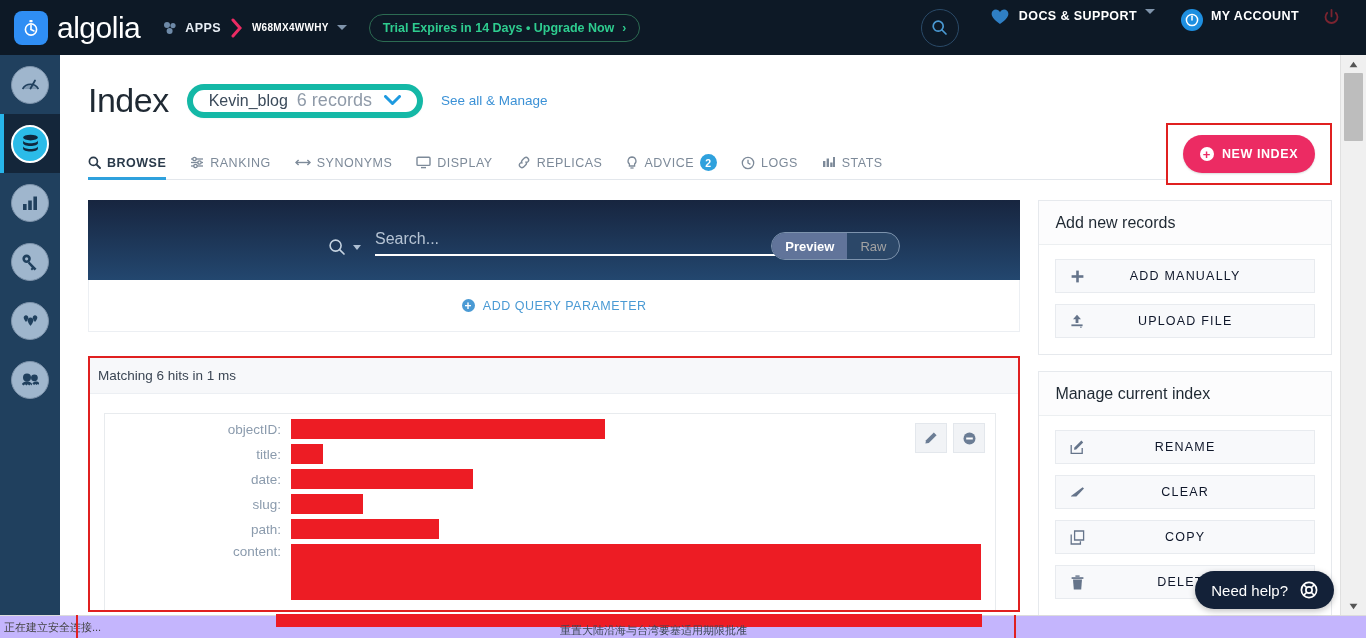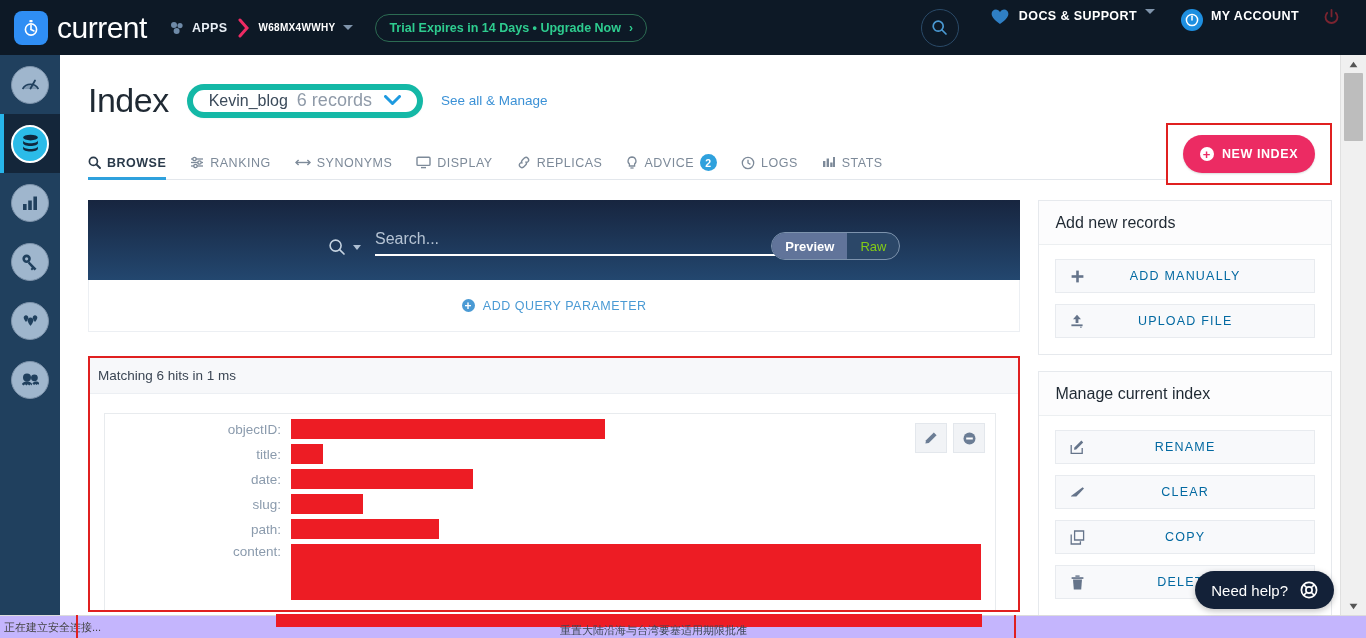--- a/index.html
+++ b/index.html
@@ -172,21 +172,21 @@
   .sp-input::placeholder { color:#b6c4d4; }
   .toggle {
     position:absolute; right: 120px; top:32px;
     height:28px; border:1px solid #7d93ad; border-radius:14px;
     display:flex; overflow:hidden; background:#2b4768;
   }
   .toggle div {
     padding:0 13px; display:flex; align-items:center; font-size:13px; cursor:pointer;
   }
   .toggle .on { background:#61749a; color:#ffffff; font-weight:bold; }
-  .toggle .off { color:#84cc16; }
+  .toggle .off { color:#a3a3a3; }
 
   .addparam-bar {
     height: 52px; background:#ffffff; border:1px solid #eceff3; border-top:none;
     display:flex; align-items:center; justify-content:center;
   }
   .addparam {
     display:flex; align-items:center; color:#4a9ad4; font-size:12.5px; letter-spacing:.5px; cursor:pointer;
   }
   .addparam .pc {
     width:13px;height:13px;border-radius:50%;background:#4a9ad4;color:#fff;
@@ -230,21 +230,21 @@
   }
   .card-body { padding: 14px 16px 16px 16px; }
   .act-btn {
     height:34px; border:1px solid #e8ebef; background:#f8f9fb;
     display:flex; align-items:center; margin-bottom:11px; cursor:pointer;
   }
   .act-btn:last-child { margin-bottom:0; }
   .act-ico { width:42px; display:flex; align-items:center; justify-content:center; color:#65748a; }
   .act-label {
     flex:1; text-align:center; padding-right:42px;
-    font-size:12.5px; color:#0369a1; letter-spacing:1.2px;
+    font-size:12.5px; color:#0f172a; letter-spacing:1.2px;
   }
 
   
   .need-help {
     position:absolute; right:32px; bottom:29px; z-index:40;
     background:#132138; border-radius:19px; height:38px;
     display:flex; align-items:center; padding:0 16px; color:#ffffff;
     font-size:15px; box-shadow:0 2px 6px rgba(0,0,0,.25);
   }
   .need-help .buoy { margin-left:12px; display:flex; }
@@ -288,21 +288,21 @@
 <div class="topbar">
   <div class="logo-wrap">
     <div class="logo-mark">
       <svg width="20" height="20" viewBox="0 0 20 20" fill="none">
         <circle cx="10" cy="11.5" r="5.6" stroke="#ffffff" stroke-width="1.6"></circle>
         <path d="M10 11.5 L10 7.6" stroke="#ffffff" stroke-width="1.6" stroke-linecap="round"></path>
         <path d="M10 11.5 L13 13" stroke="#ffffff" stroke-width="1.4" stroke-linecap="round"></path>
         <rect x="8.4" y="2.1" width="3.2" height="2.1" rx="0.6" fill="#ffffff"></rect>
       </svg>
     </div>
-    <div class="logo-text">current</div>
+    <div class="logo-text">algolia</div>
   </div>
 
   <div class="apps-block">
     <span class="apps-icon">
       <svg width="16" height="16" viewBox="0 0 16 16" fill="currentColor">
         <circle cx="5" cy="5" r="3"></circle>
           <circle cx="11" cy="5.6" r="2.6"></circle>
           <circle cx="7.6" cy="11" r="3"></circle>
       </svg>
     </span>

